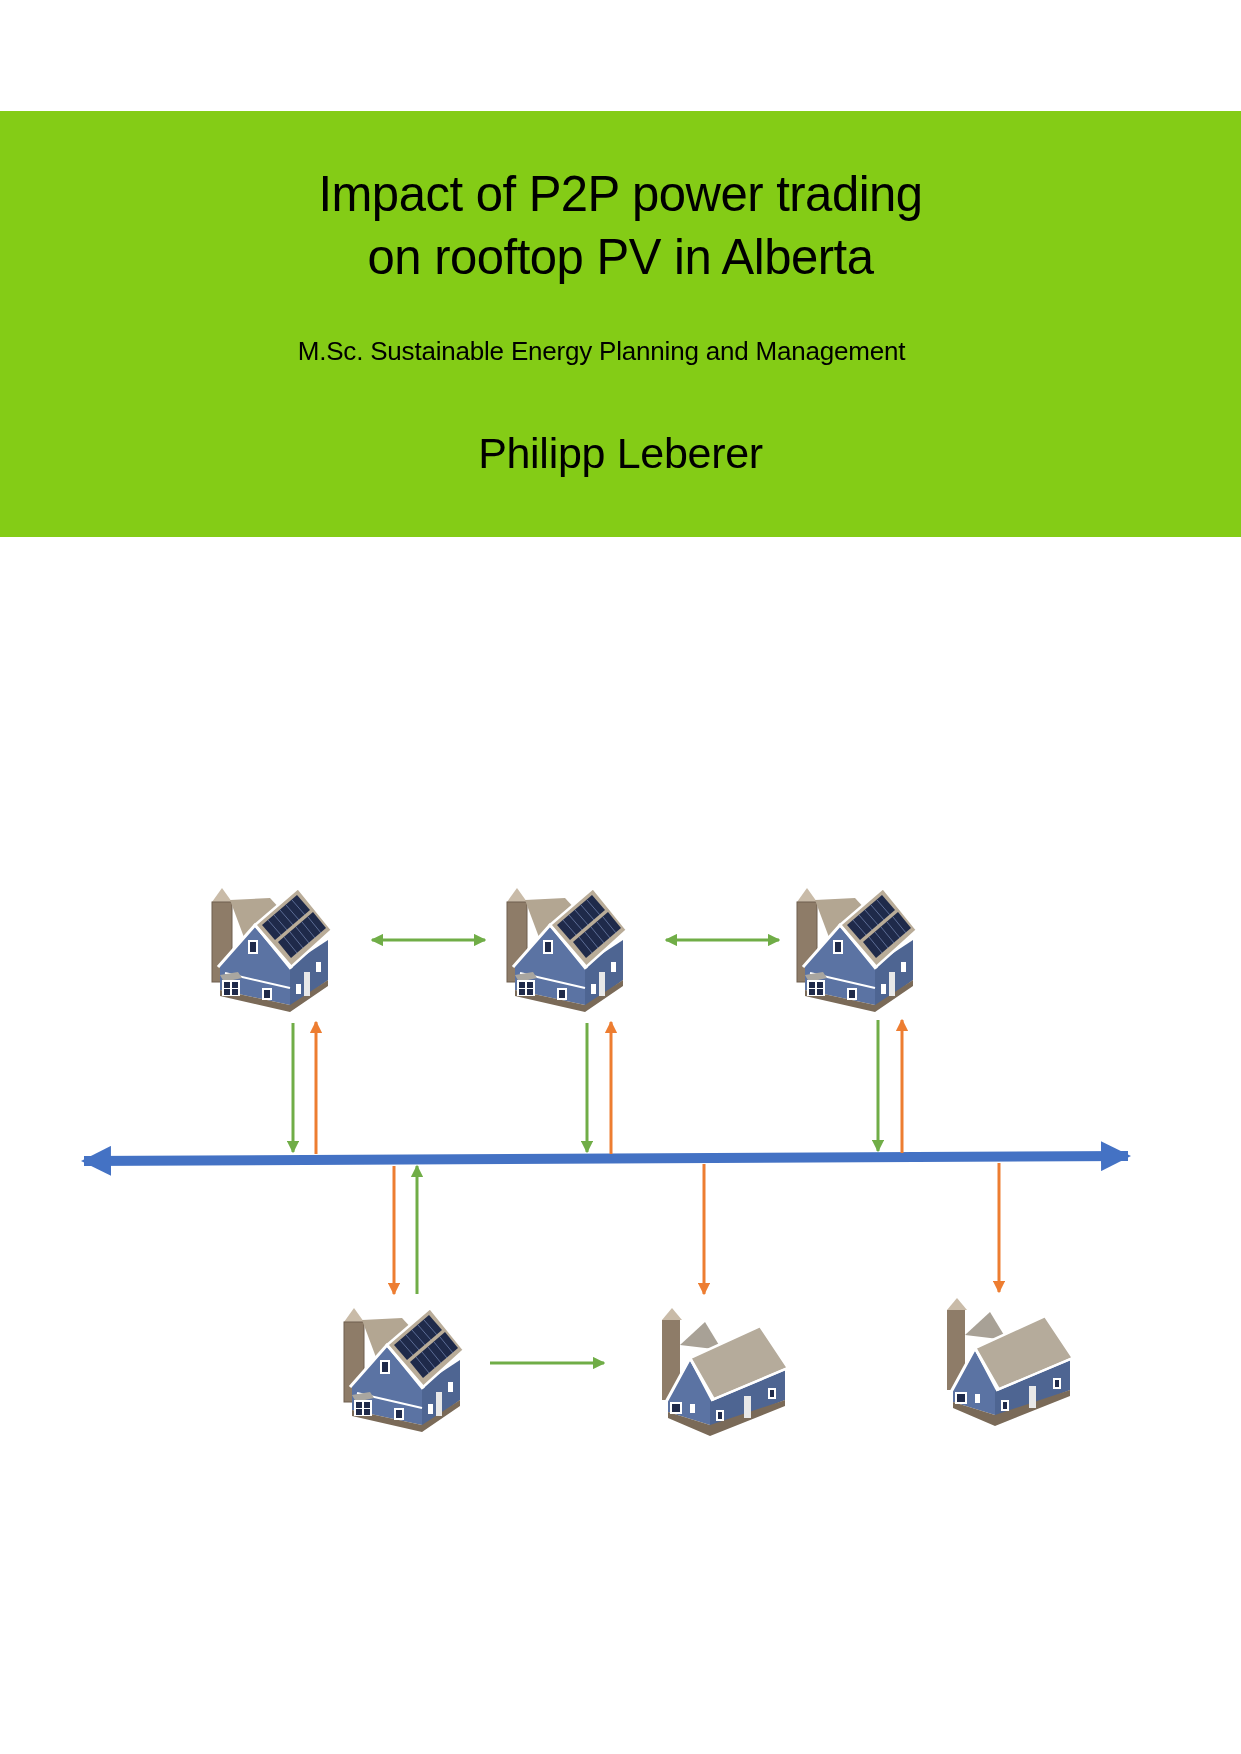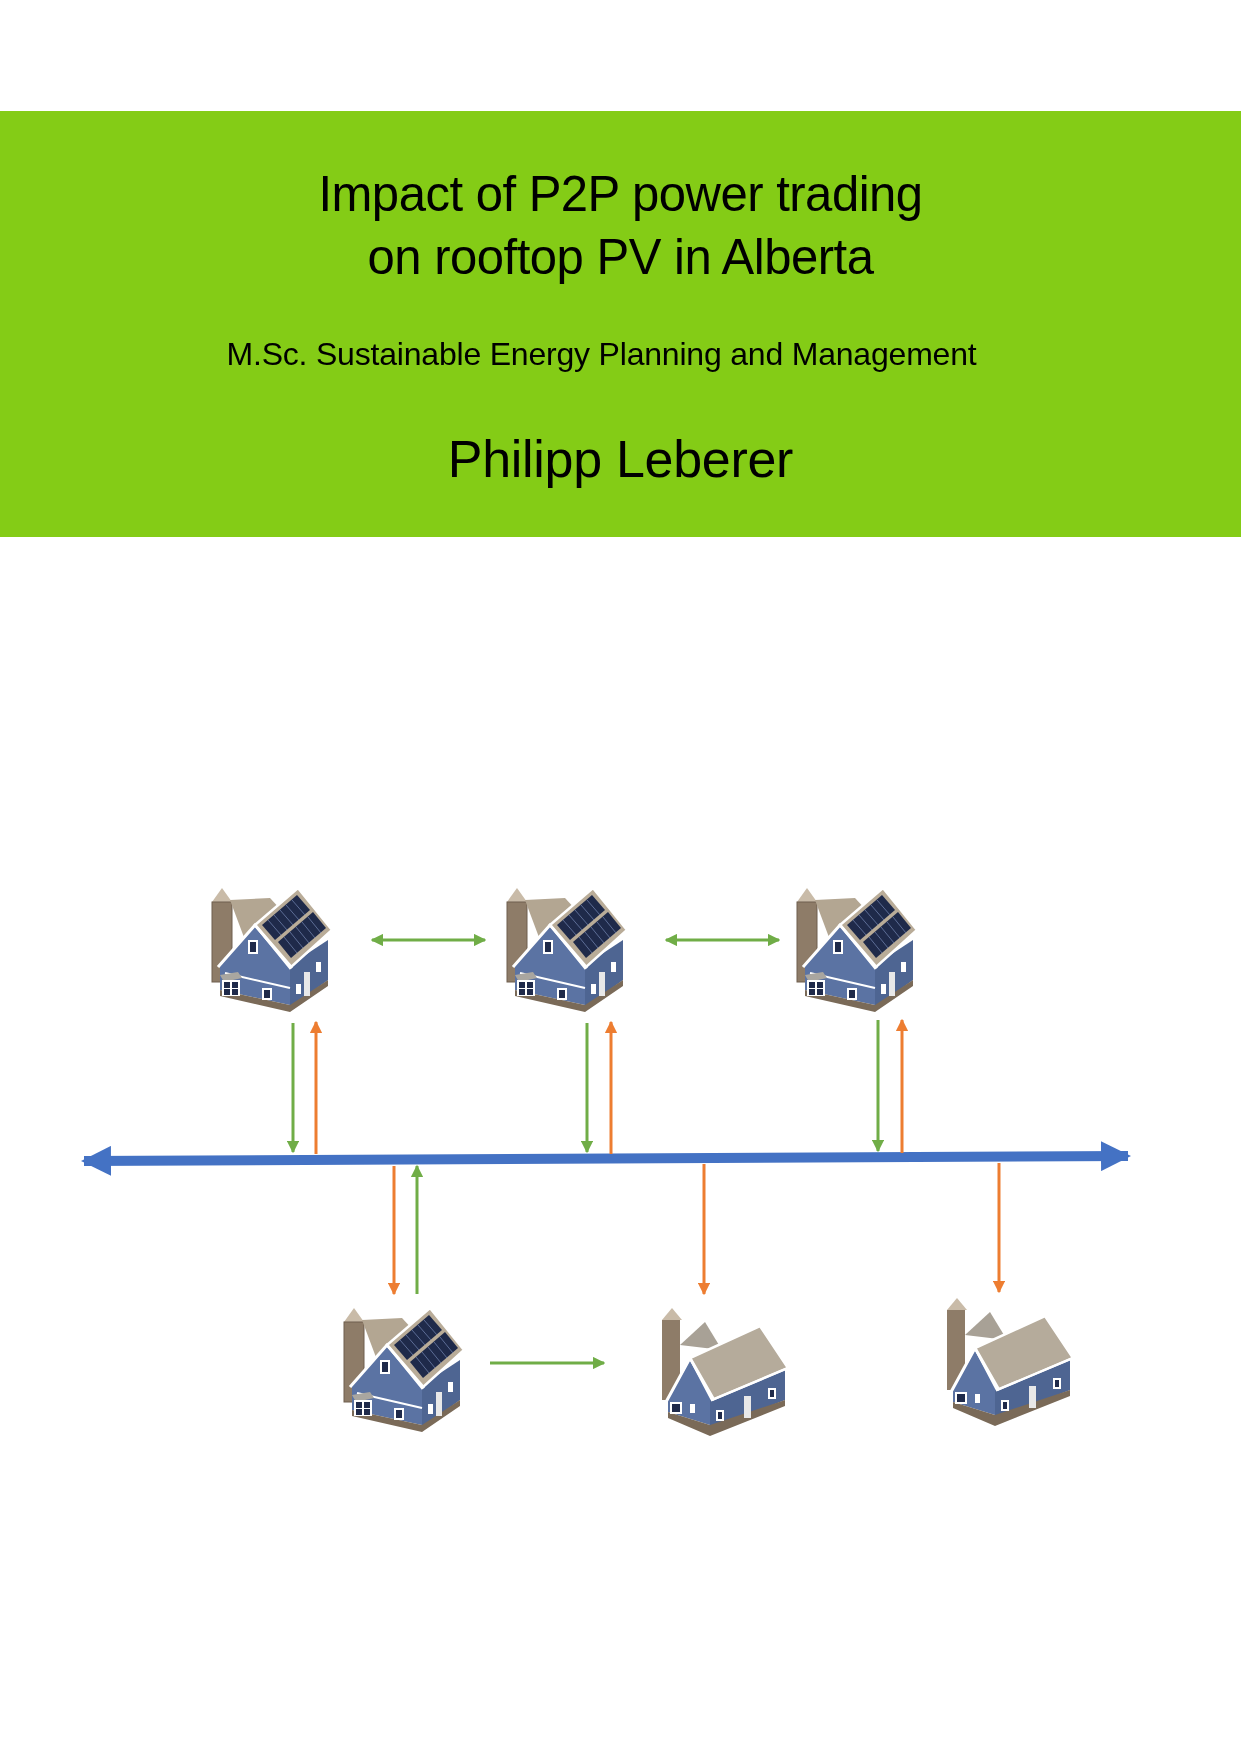--- a/index.html
+++ b/index.html
@@ -10,25 +10,25 @@
   }
   .title {
     position: absolute; left: 0; width: 1241px; text-align: center;
     top: 52px; font-size: 50px; line-height: 63px; color: #000;
     letter-spacing: -0.5px; font-weight: normal;
     transform: scaleX(0.98);
   }
   .title span { display: block; }
   .subtitle {
     position: absolute; left: 0; width: 1203px; text-align: center;
-    top: 225px; font-size: 32px; color: #000; letter-spacing: -0.2px;
+    top: 225px; font-size: 26px; color: #000; letter-spacing: -0.2px;
   }
   .author {
     position: absolute; left: 0; width: 1241px; text-align: center;
-    top: 318px; font-size: 52px; color: #000; letter-spacing: -0.3px;
+    top: 318px; font-size: 43px; color: #000; letter-spacing: -0.3px;
   }
   svg.diagram { position: absolute; left: 0; top: 0; width: 1241px; height: 1754px; }
 </style>
 </head>
 <body>
 
 <div class="band">
   <div class="title">
     <span>Impact of P2P power trading</span>
     <span>on rooftop PV in Alberta</span>

